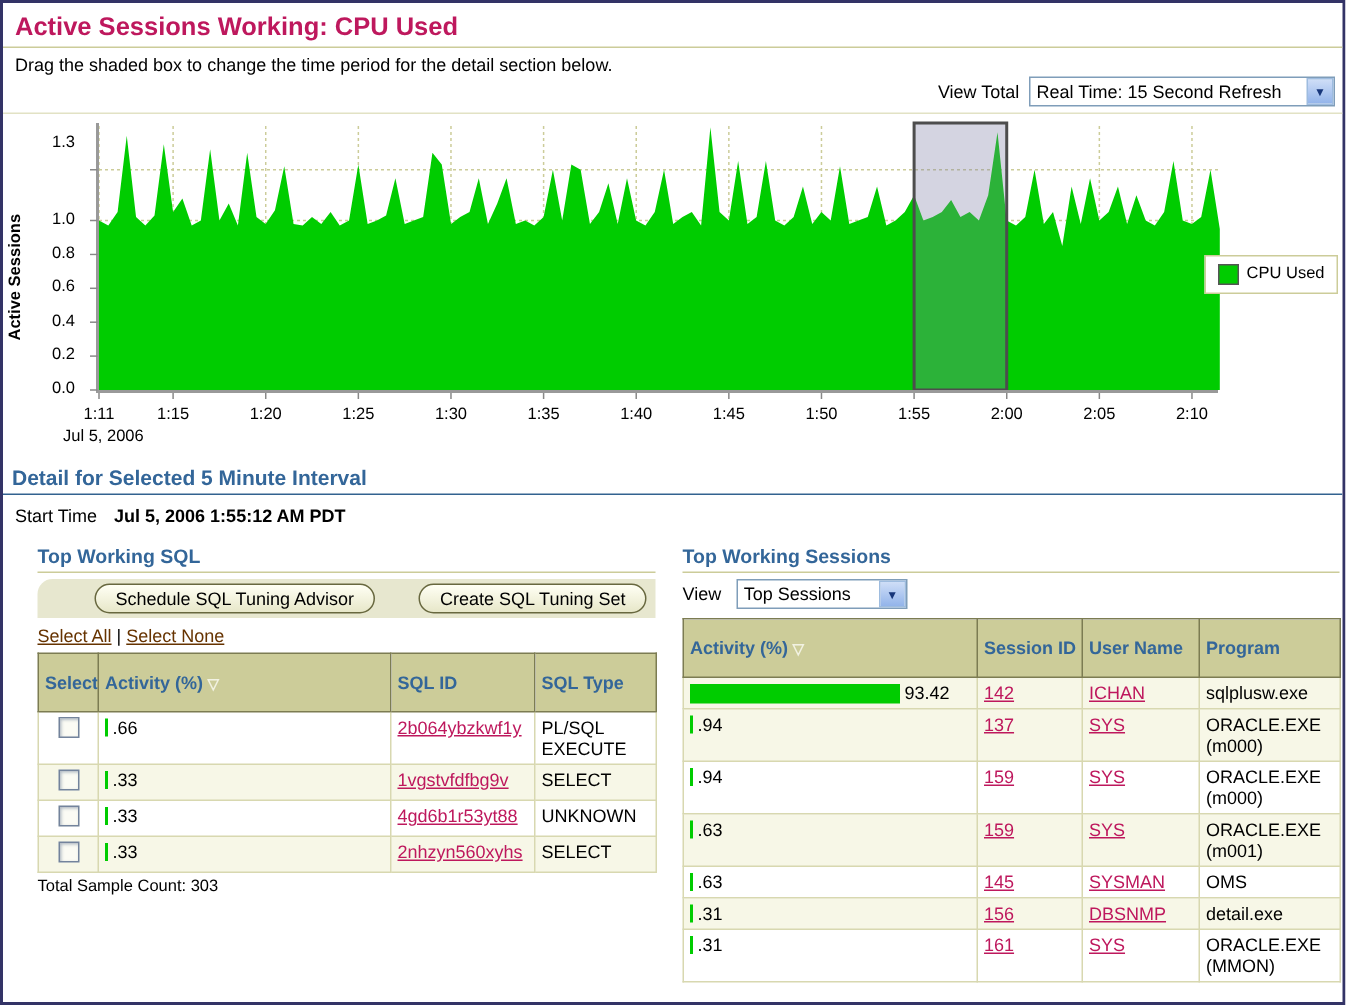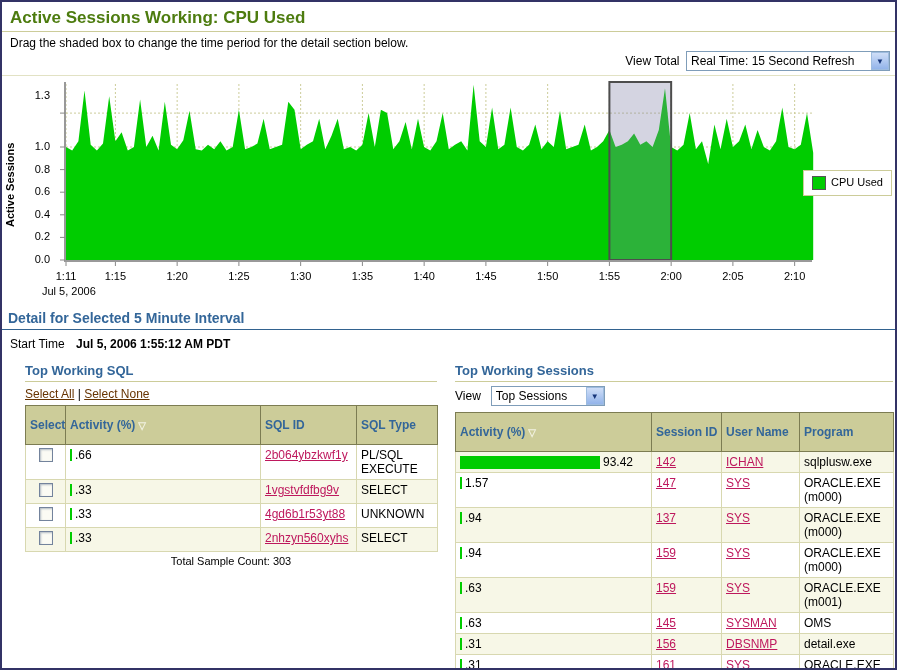--- a/index.html
+++ b/index.html
@@ -1,20 +1,20 @@
 <!DOCTYPE html>
 <html><head>
 <meta charset="utf-8">
 <style>
   html,body{margin:0;padding:0;background:#fff;}
   body{font-family:"Liberation Sans",sans-serif;color:#000;}
   .page{position:relative;width:893px;height:666px;border:2px solid #333366;background:#fff;overflow:hidden;}
 
   
-  .page-title{color:#4d7c0f;font-size:17px;font-weight:bold;margin:6px 0 3px 8px;}
+  .page-title{color:#be185d;font-size:17px;font-weight:bold;margin:6px 0 3px 8px;}
   .title-rule{border-bottom:1px solid #cccc99;margin:0;}
   .subtitle{font-size:12px;margin:4px 0 0 8px;}
   .viewdata-row{position:relative;height:24px;margin-top:1px;text-align:right;padding-right:5px;border-bottom:1px solid #e2e2c4;}
   .viewdata-label{font-size:12px;vertical-align:middle;margin-right:2px;}
 
   
   .xp-select{display:inline-flex;align-items:center;border:1px solid #7f9db9;background:#fff;height:18px;vertical-align:middle;cursor:pointer;}
   .xp-select-text{flex:1;font-size:12px;padding:0 4px;text-align:left;white-space:nowrap;overflow:hidden;}
   .xp-select-arrow{width:16px;height:16px;margin:0;display:flex;align-items:center;justify-content:center;
     background:linear-gradient(#cfdef7,#93b4ea);border:1px solid #9ebcdf;color:#17367a;font-size:8px;}
@@ -60,21 +60,21 @@
   table.em td{border:1px solid #d8d8b0;padding:3px 4px;font-size:12px;vertical-align:top;background:#fff;}
   table.em tr.alt td{background:#f7f7e7;}
   table.em a{color:#be185d;}
   .sort-icon{color:#f2f2e2;font-size:10px;margin-left:3px;}
   .c-select{text-align:center;}
   .checkbox{display:inline-block;width:12px;height:12px;background:#fbfbf4;border:1px solid #73839c;
     box-shadow:inset 1px 1px 2px rgba(90,110,140,.45);cursor:pointer;}
   .act-cell{display:flex;align-items:center;gap:3px;}
   .bar{height:13px;background:#00cc00;flex:0 0 auto;}
   .act-val{font-size:12px;white-space:nowrap;}
-  .total-line{font-size:11px;text-align:center;margin-top:3px;}
+  .total-line{font-size:11px;text-align:left;margin-top:3px;}
 </style>
 </head>
 <body>
 
 <div class="page">
 
   <div class="page-title">Active Sessions Working: CPU Used</div>
   <div class="title-rule"></div>
   <div class="subtitle">Drag the shaded box to change the time period for the detail section below.</div>
 
@@ -159,20 +159,24 @@
   <div class="detail-title">Detail for Selected 5 Minute Interval</div>
   <div class="start-time">
     <span>Start Time</span>
     <b>Jul 5, 2006 1:55:12 AM PDT</b>
   </div>
 
   <div class="columns">
 
     <div class="col-left">
       <div class="sec-title">Top Working SQL</div>
+      <div class="btn-strip">
+        <button class="em-btn">Schedule SQL Tuning Advisor</button>
+        <button class="em-btn">Create SQL Tuning Set</button>
+      </div>
       <div class="select-links">
         <a href="#">Select All</a>
         <span>|</span>
         <a href="#">Select None</a>
       </div>
       <table class="em" id="sql-table" style="width:412px">
         <colgroup>
             <col style="width:40px">
             <col style="width:195px">
             <col style="width:96px">
@@ -265,31 +269,20 @@
               <td>
                 <div class="act-cell">
                   <span class="bar" style="width: 140px;"></span>
                   <span class="act-val">93.42</span>
                 </div>
               </td>
               <td><a href="#">142</a></td>
               <td><a href="#">ICHAN</a></td>
               <td>sqlplusw.exe</td>
             </tr>
-            <tr>
-              <td>
-                <div class="act-cell">
-                  <span class="bar" style="width: 2px; height: 12px;"></span>
-                  <span class="act-val">1.57</span>
-                </div>
-              </td>
-              <td><a href="#">147</a></td>
-              <td><a href="#">SYS</a></td>
-              <td>ORACLE.EXE (m000)</td>
-            </tr>
             <tr class="alt">
               <td>
                 <div class="act-cell">
                   <span class="bar" style="width: 2px; height: 12px;"></span>
                   <span class="act-val">.94</span>
                 </div>
               </td>
               <td><a href="#">137</a></td>
               <td><a href="#">SYS</a></td>
               <td>ORACLE.EXE (m000)</td>

